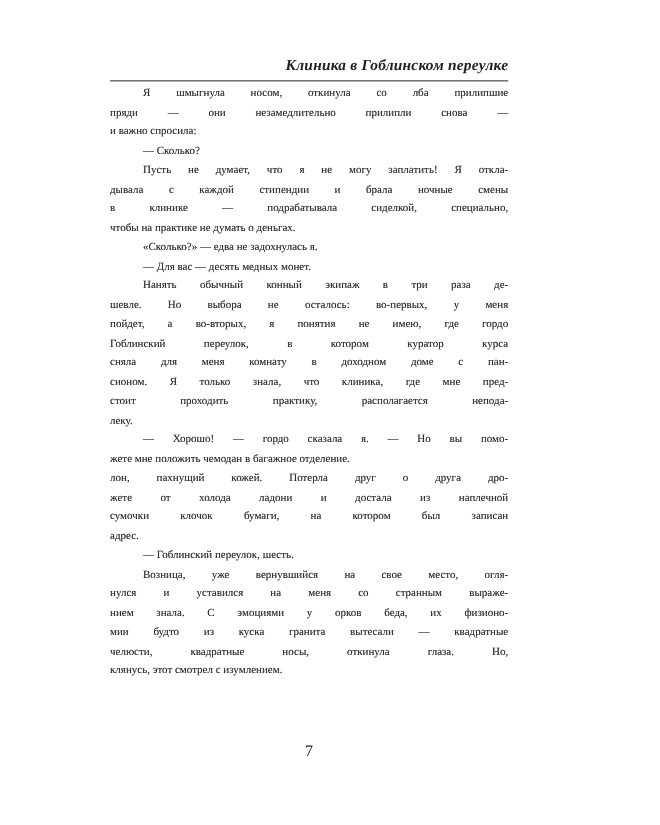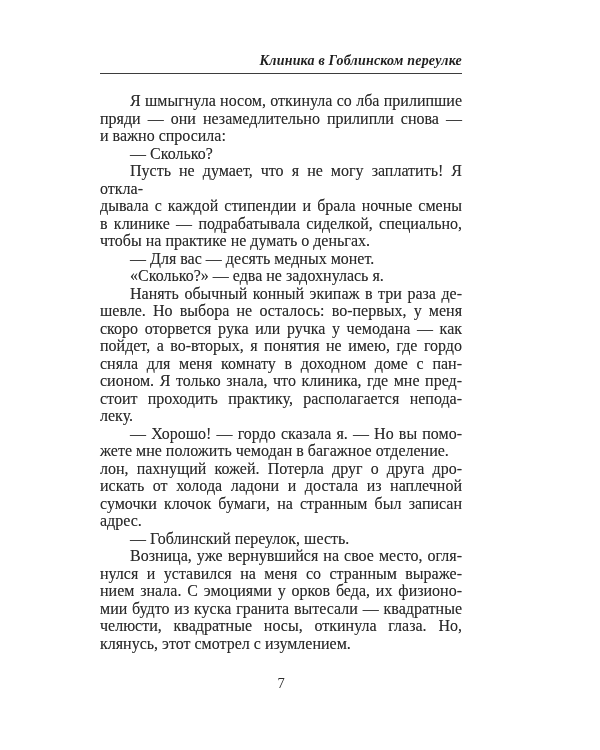--- a/index.html
+++ b/index.html
@@ -27,24 +27,24 @@
   .header-rule {
     position: absolute;
     top: 73px;
     left: 100px;
     width: 362px;
     height: 0;
     border-top: 1px solid #3d3d3d;
   }
   .body-text {
     position: absolute;
-    top: 92px;
+    top: 76px;
     left: 100px;
     width: 362px;
-    font-size: 16px;
+    font-size: 10px;
     line-height: 17.5px;
     text-shadow: 0 0 0.5px rgba(43,43,43,0.45);
   }
   .line {
     text-align: justify;
     text-align-last: justify;
     white-space: normal;
   }
   .line.first { text-indent: 30px; }
   .line.last { text-align-last: left; }
@@ -66,35 +66,35 @@
   <div class="header-rule"></div>
   <div class="body-text">
       <div class="line first">Я шмыгнула носом, откинула со лба прилипшие</div>
       <div class="line">пряди — они незамедлительно прилипли снова —</div>
       <div class="line last">и важно спросила:</div>
       <div class="line first last">— Сколько?</div>
       <div class="line first">Пусть не думает, что я не могу заплатить! Я откла-</div>
       <div class="line">дывала с каждой стипендии и брала ночные смены</div>
       <div class="line">в клинике — подрабатывала сиделкой, специально,</div>
       <div class="line last">чтобы на практике не думать о деньгах.</div>
+      <div class="line first last">«Сколько?» — едва не задохнулась я.</div>
       <div class="line first last">— Для вас — десять медных монет.</div>
-      <div class="line first last">«Сколько?» — едва не задохнулась я.</div>
       <div class="line first">Нанять обычный конный экипаж в три раза де-</div>
       <div class="line">шевле. Но выбора не осталось: во-первых, у меня</div>
-      <div class="line">скоро оторвется рука или ручка у чемодана — как</div>
       <div class="line">пойдет, а во-вторых, я понятия не имею, где гордо</div>
+      <div class="line">Гоблинский переулок, в котором куратор курса</div>
       <div class="line">сняла для меня комнату в доходном доме с пан-</div>
       <div class="line">сионом. Я только знала, что клиника, где мне пред-</div>
       <div class="line">стоит проходить практику, располагается непода-</div>
       <div class="line last">леку.</div>
       <div class="line first">— Хорошо! — гордо сказала я. — Но вы помо-</div>
       <div class="line last">жете мне положить чемодан в багажное отделение.</div>
       <div class="line">лон, пахнущий кожей. Потерла друг о друга дро-</div>
-      <div class="line">искать от холода ладони и достала из наплечной</div>
-      <div class="line">сумочки клочок бумаги, на странным был записан</div>
+      <div class="line">жете от холода ладони и достала из наплечной</div>
+      <div class="line">сумочки клочок бумаги, на котором был записан</div>
       <div class="line last">адрес.</div>
       <div class="line first last">— Гоблинский переулок, шесть.</div>
       <div class="line first">Возница, уже вернувшийся на свое место, огля-</div>
       <div class="line">нулся и уставился на меня со странным выраже-</div>
       <div class="line">нием знала. С эмоциями у орков беда, их физионо-</div>
       <div class="line">мии будто из куска гранита вытесали — квадратные</div>
       <div class="line">челюсти, квадратные носы, откинула глаза. Но,</div>
       <div class="line last">клянусь, этот смотрел с изумлением.</div>
     </div>
   <div class="page-number">7</div>

